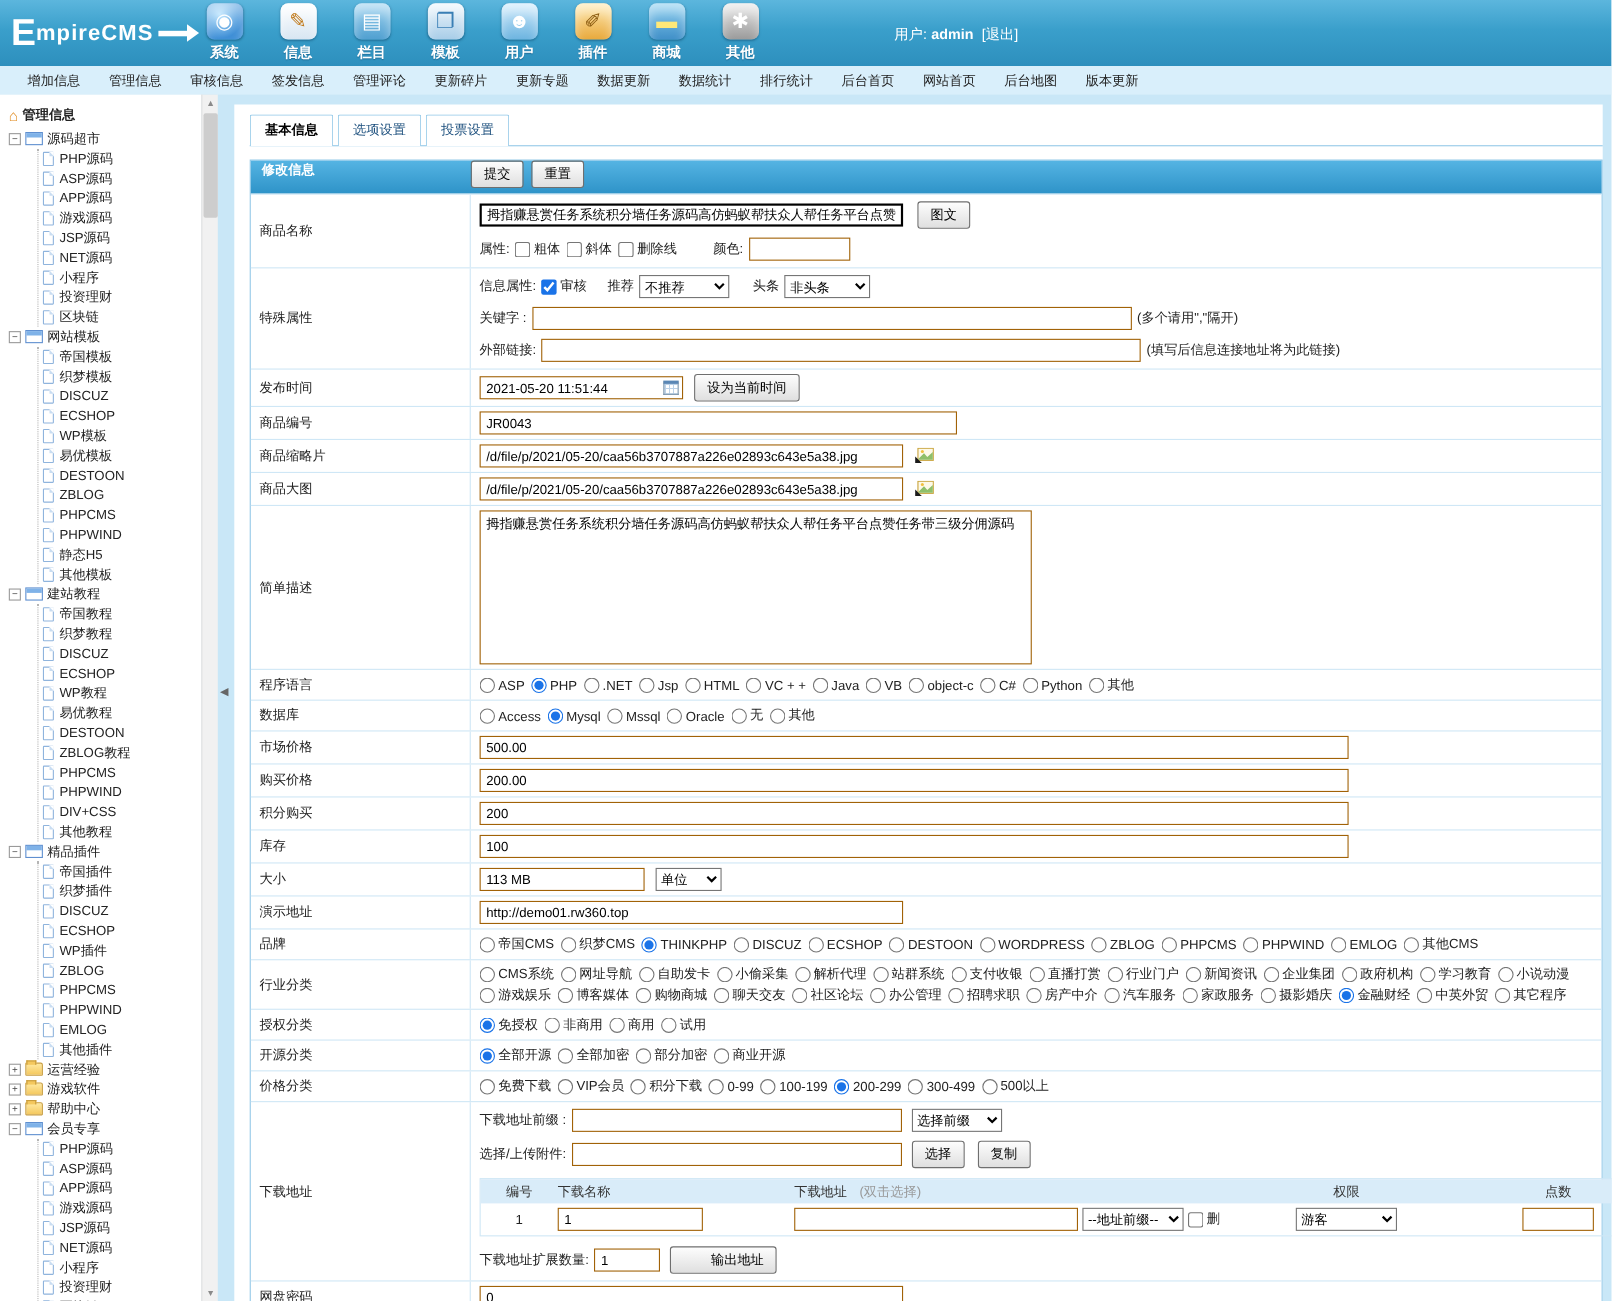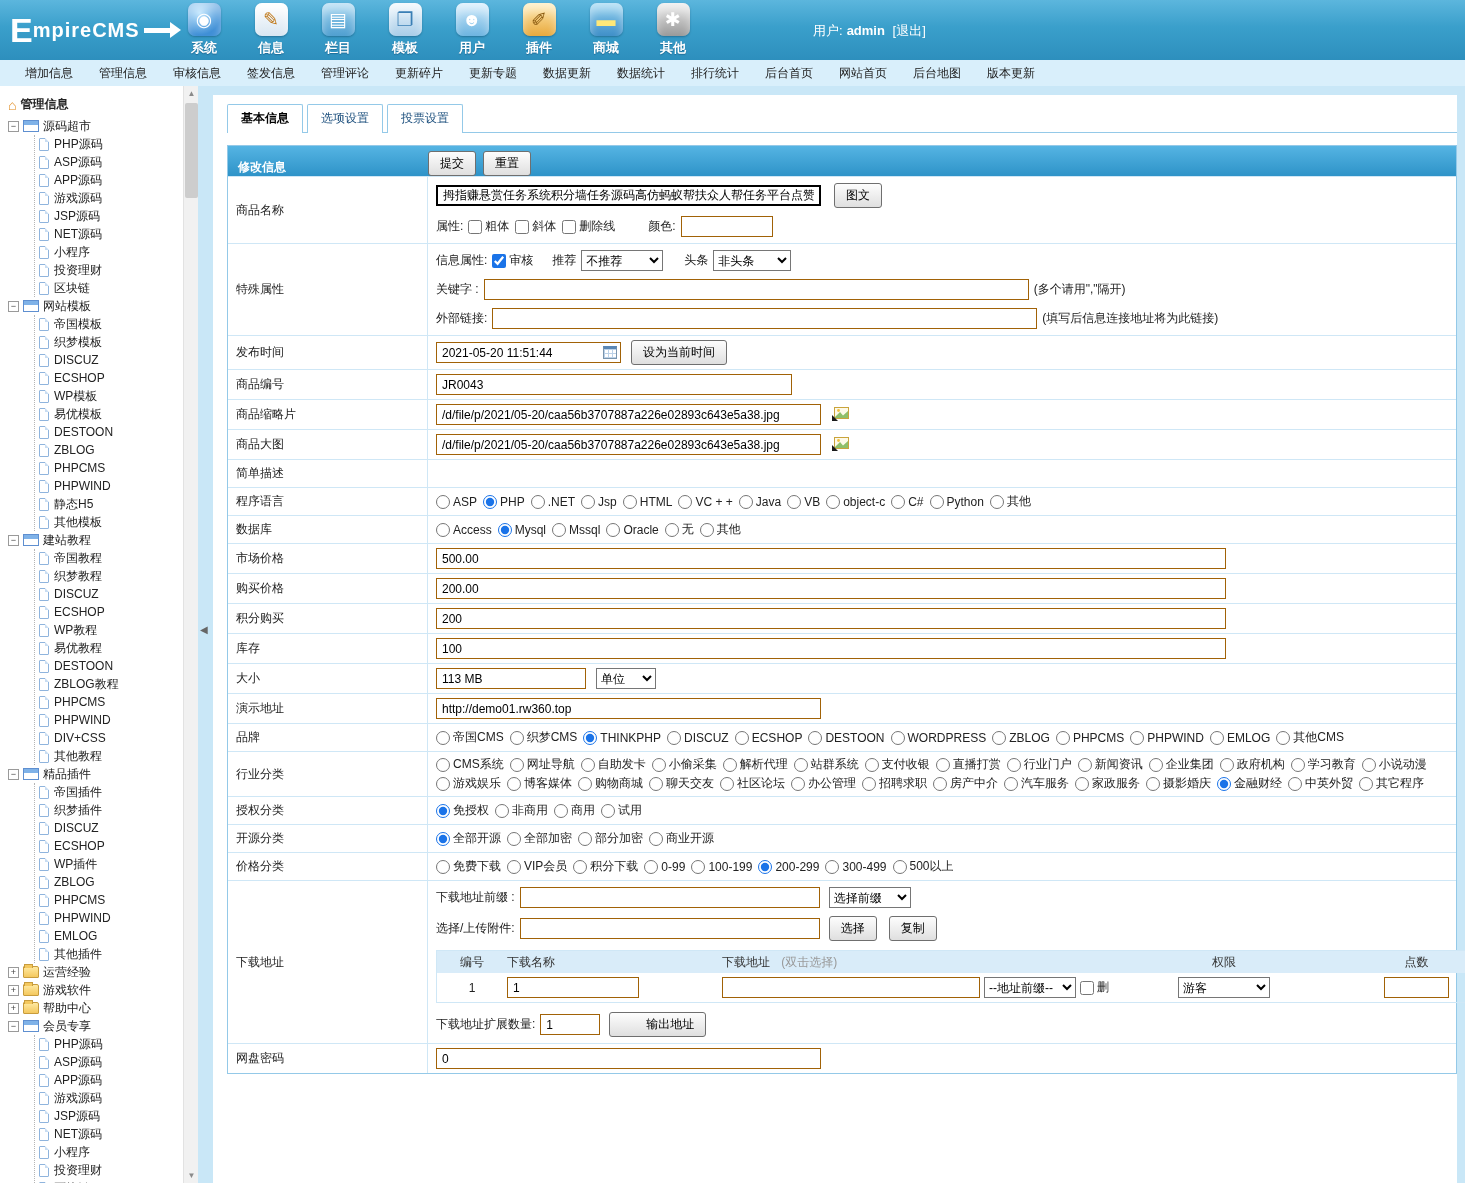--- a/index.html
+++ b/index.html
@@ -51,21 +51,21 @@
   .file-icon { width:10px; height:13px; background:#fff; border:1px solid #8fb4dd; border-radius:1px; position:relative; flex:0 0 10px; }
   .file-icon::before { content:""; position:absolute; right:-1px; top:-1px; border-left:4px solid #c9ddf2; border-top:4px solid #fff; }
 
   
   .main { flex:1; background:#fff; margin:9px 8px 0 0; padding:8px 0 0 14px; }
   .tabbar { display:flex; border-bottom:1px solid #94c9e8; padding-left:0px; }
   .tab { background:#fff; border:1px solid #94c9e8; border-bottom:none; padding:5px 13px 5px; margin-right:4px; cursor:pointer; color:#1c4f7d; position:relative; top:1px; border-radius:2px 2px 0 0; }
   .tab.active { font-weight:bold; color:#000; padding-bottom:6px; background:#fff; }
 
   .formtable { margin-top:12px; width:1230px; border:1px solid #94c9e8; background:#fff; }
-  .form-header { display:flex; align-items:flex-end; height:30px; background:linear-gradient(180deg,#55b4e3,#2e93c8); color:#fff; font-weight:bold; }
+  .form-header { display:flex; align-items:flex-start; height:30px; background:linear-gradient(180deg,#55b4e3,#2e93c8); color:#fff; font-weight:bold; }
   .form-header .fh-title { width:200px; padding-left:10px; }
   .btn { border:1px solid #6f6f6f; background:linear-gradient(180deg,#fdfdfd,#dfdfdf); padding:3px 11px; border-radius:3px; font-size:12px; cursor:pointer; margin-right:7px; }
   .frow { display:flex; border-top:1px solid #cfe7f6; }
   .lbl { width:200px; padding:5px 8px; border-right:1px solid #cfe7f6; display:flex; align-items:center; flex:0 0 200px; }
   .fld { flex:1; padding:4px 8px; display:flex; align-items:center; flex-wrap:wrap; gap:4px; }
   .fld.col { flex-direction:column; align-items:flex-start; }
 
   .ipt { border:1px solid #a16207; height:21px; font-size:12px; padding:1px 5px; font-family:inherit; background:#fff; }
   .sel { border:1px solid #767676; height:21px; font-size:12px; font-family:inherit; background:#fff; }
   textarea.ipt { height:140px; resize:none; padding:3px 5px; }
@@ -525,21 +525,21 @@
         <div class="fld">
           <input class="ipt" style="width: 185px;" value="2021-05-20 11:51:44">
           <span class="cal"></span>
           <button class="btn" style="margin-left:10px;">设为当前时间</button>
         </div>
       </div>
 
       <div class="frow">
         <div class="lbl">商品编号</div>
         <div class="fld">
-            <input class="ipt" style="width: 356px;" value="JR0043">
+            <input class="ipt" style="width: 434px;" value="JR0043">
           </div>
       </div>
 
       <div class="frow">
         <div class="lbl">商品缩略片</div>
         <div class="fld">
           <input class="ipt" style="width: 385px;" value="/d/file/p/2021/05-20/caa56b3707887a226e02893c643e5a38.jpg">
           <span class="pickimg">
               <svg width="18" height="15" viewBox="0 0 18 15">
                 <rect x="3.5" y="0.5" width="14" height="11" fill="#fdf9e8" stroke="#c9a43c"></rect>
@@ -561,20 +561,23 @@
                 <path d="M4 10 L9 5 L12 8.5 L17 4 L17 11 L4 11 Z" fill="#8fbf6a"></path>
                 <circle cx="7.5" cy="3.5" r="1.4" fill="#f0c040"></circle>
                 <path d="M1 14 L7 14 L1 8 Z" fill="#1a1a1a"></path>
               </svg>
             </span>
         </div>
       </div>
 
       <div class="frow">
         <div class="lbl">简单描述</div>
+        <div class="fld">
+            <textarea class="ipt" style="width: 502px;">拇指赚悬赏任务系统积分墙任务源码高仿蚂蚁帮扶众人帮任务平台点赞任务带三级分佣源码</textarea>
+          </div>
       </div>
 
       <div class="frow">
         <div class="lbl">程序语言</div>
         <div class="fld">
             <span class="opts">
               <label class="opt">
                 <input type="radio" style="">
                 <span>ASP</span>
               </label>

